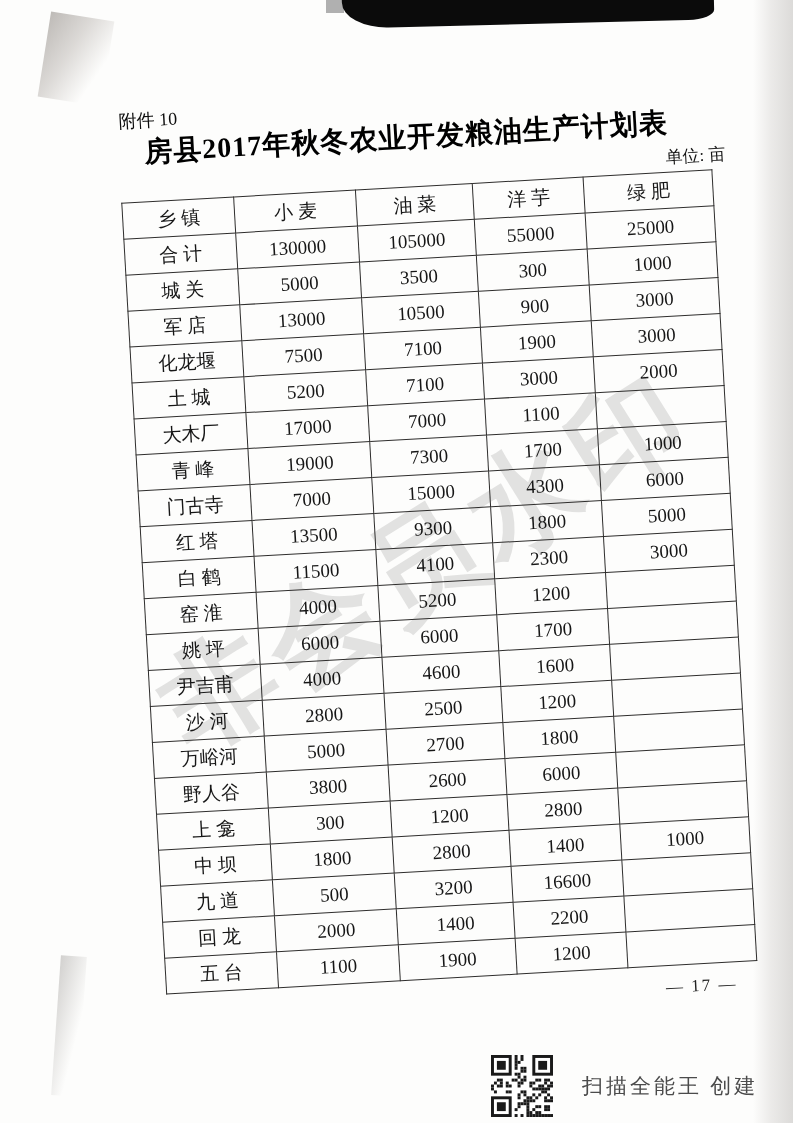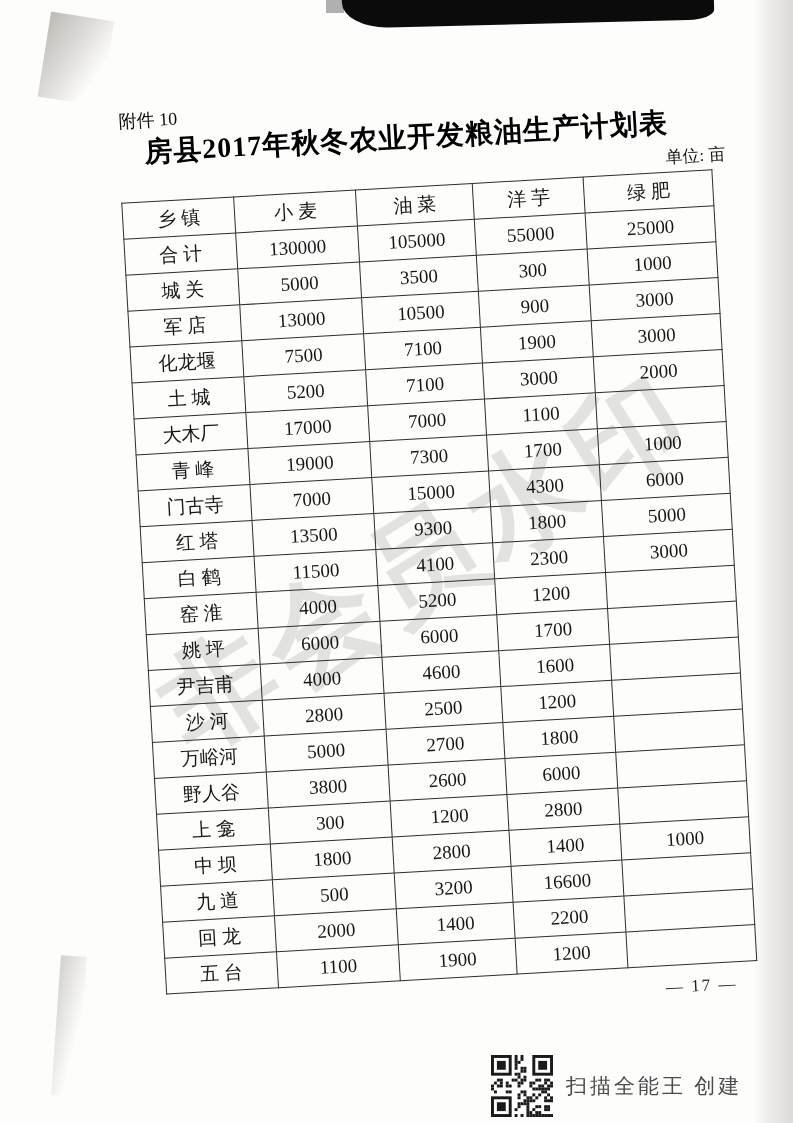--- a/index.html
+++ b/index.html
@@ -59,21 +59,21 @@
     font-size:19px;font-weight:normal;color:#161616;white-space:nowrap;
   }
   th{font-size:19px;}
   td:first-child,th:first-child{font-size:19px;}
   
   .page-number{
     position:absolute;left:666px;top:976px;font-size:17px;color:#222;
     transform:rotate(-3deg);white-space:nowrap;letter-spacing:2px;
   }
   .footer{
-    position:absolute;left:491px;top:1055px;display:flex;align-items:center;gap:13px;
+    position:absolute;left:491px;top:1055px;display:flex;align-items:center;gap:29px;
   }
   .footer .qr{width:62px;height:62px;display:block;}
   .footer .caption{font-size:21px;color:#4b4b4b;letter-spacing:3px;white-space:nowrap;}
 </style>
 </head>
 <body>
 
 <div class="artifact top-gray"></div>
 <div class="artifact top-bar"></div>
 <div class="artifact corner-wedge"></div>

